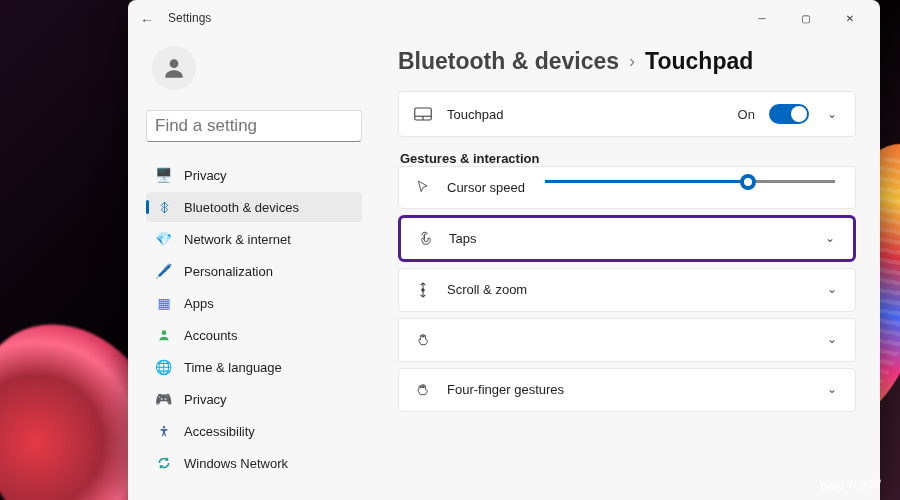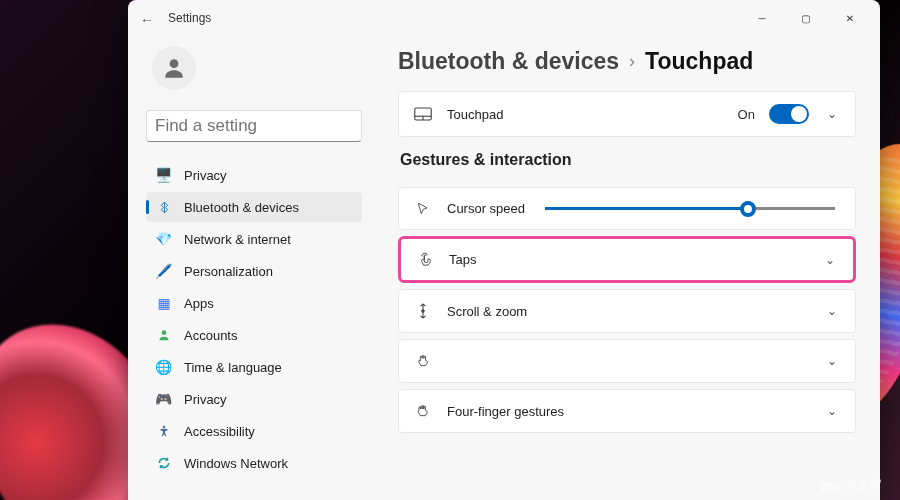--- a/index.html
+++ b/index.html
@@ -37,24 +37,24 @@
 
   .card { background: #fff; border: 1px solid #e7e7e7; border-radius: 4px; padding: 12px 14px; margin-bottom: 14px; display: flex; align-items: center; gap: 14px; }
   .card-icon { width: 20px; display: flex; justify-content: center; color: #444; }
   .card-label { flex: 0 0 auto; font-size: 13px; color: #222; }
   .card-spacer { flex: 1; }
   .card-state { font-size: 13px; color: #333; margin-right: 0; }
   .toggle { width: 40px; height: 20px; background: #0067c0; border-radius: 10px; position: relative; cursor: pointer; }
   .toggle::after { content: ""; position: absolute; right: 2px; top: 2px; width: 16px; height: 16px; background: #fff; border-radius: 50%; }
   .chev { color: #555; font-size: 12px; padding: 0 4px; cursor: pointer; }
 
-  .section-header { font-size: 16px; font-weight: 600; color: #222; margin: 8px 0 18px 2px; }
-
-  .row { background: #fff; border: 1px solid #e7e7e7; border-radius: 4px; padding: 13px 14px; margin-bottom: 6px; display: flex; align-items: center; gap: 14px; cursor: pointer; }
-  .row.highlight { border: 3px solid #ec4899; border-radius: 6px; }
+  .section-header { font-size: 13px; font-weight: 600; color: #222; margin: 8px 0 0 2px; }
+
+  .row { background: #fff; border: 1px solid #e7e7e7; border-radius: 4px; padding: 13px 14px; margin-bottom: 6px; display: flex; gap: 14px; cursor: pointer; }
+  .row.highlight { border: 3px solid #4c1d95; border-radius: 6px; }
   .row-label { font-size: 13px; color: #222; }
   .row-icon { width: 20px; display: flex; justify-content: center; color: #444; font-size: 15px; }
 
   .slider-track { flex: 1; height: 3px; background: #0067c0; position: relative; margin: 0 6px; }
   .slider-track .fill-right { position: absolute; right: 0; top: 0; bottom: 0; width: 30%; background: #888; }
   .slider-thumb { position: absolute; left: 70%; top: 50%; width: 16px; height: 16px; background: #fff; border: 4px solid #0067c0; border-radius: 50%; transform: translate(-50%, -50%); }
 
   .watermark { position: absolute; right: 20px; bottom: 6px; font-size: 12px; font-style: italic; color: rgba(255,255,255,0.75); display: flex; align-items: center; }
   .watermark .wm-logo { font-weight: 700; font-style: normal; font-size: 13px; }
 </style>

